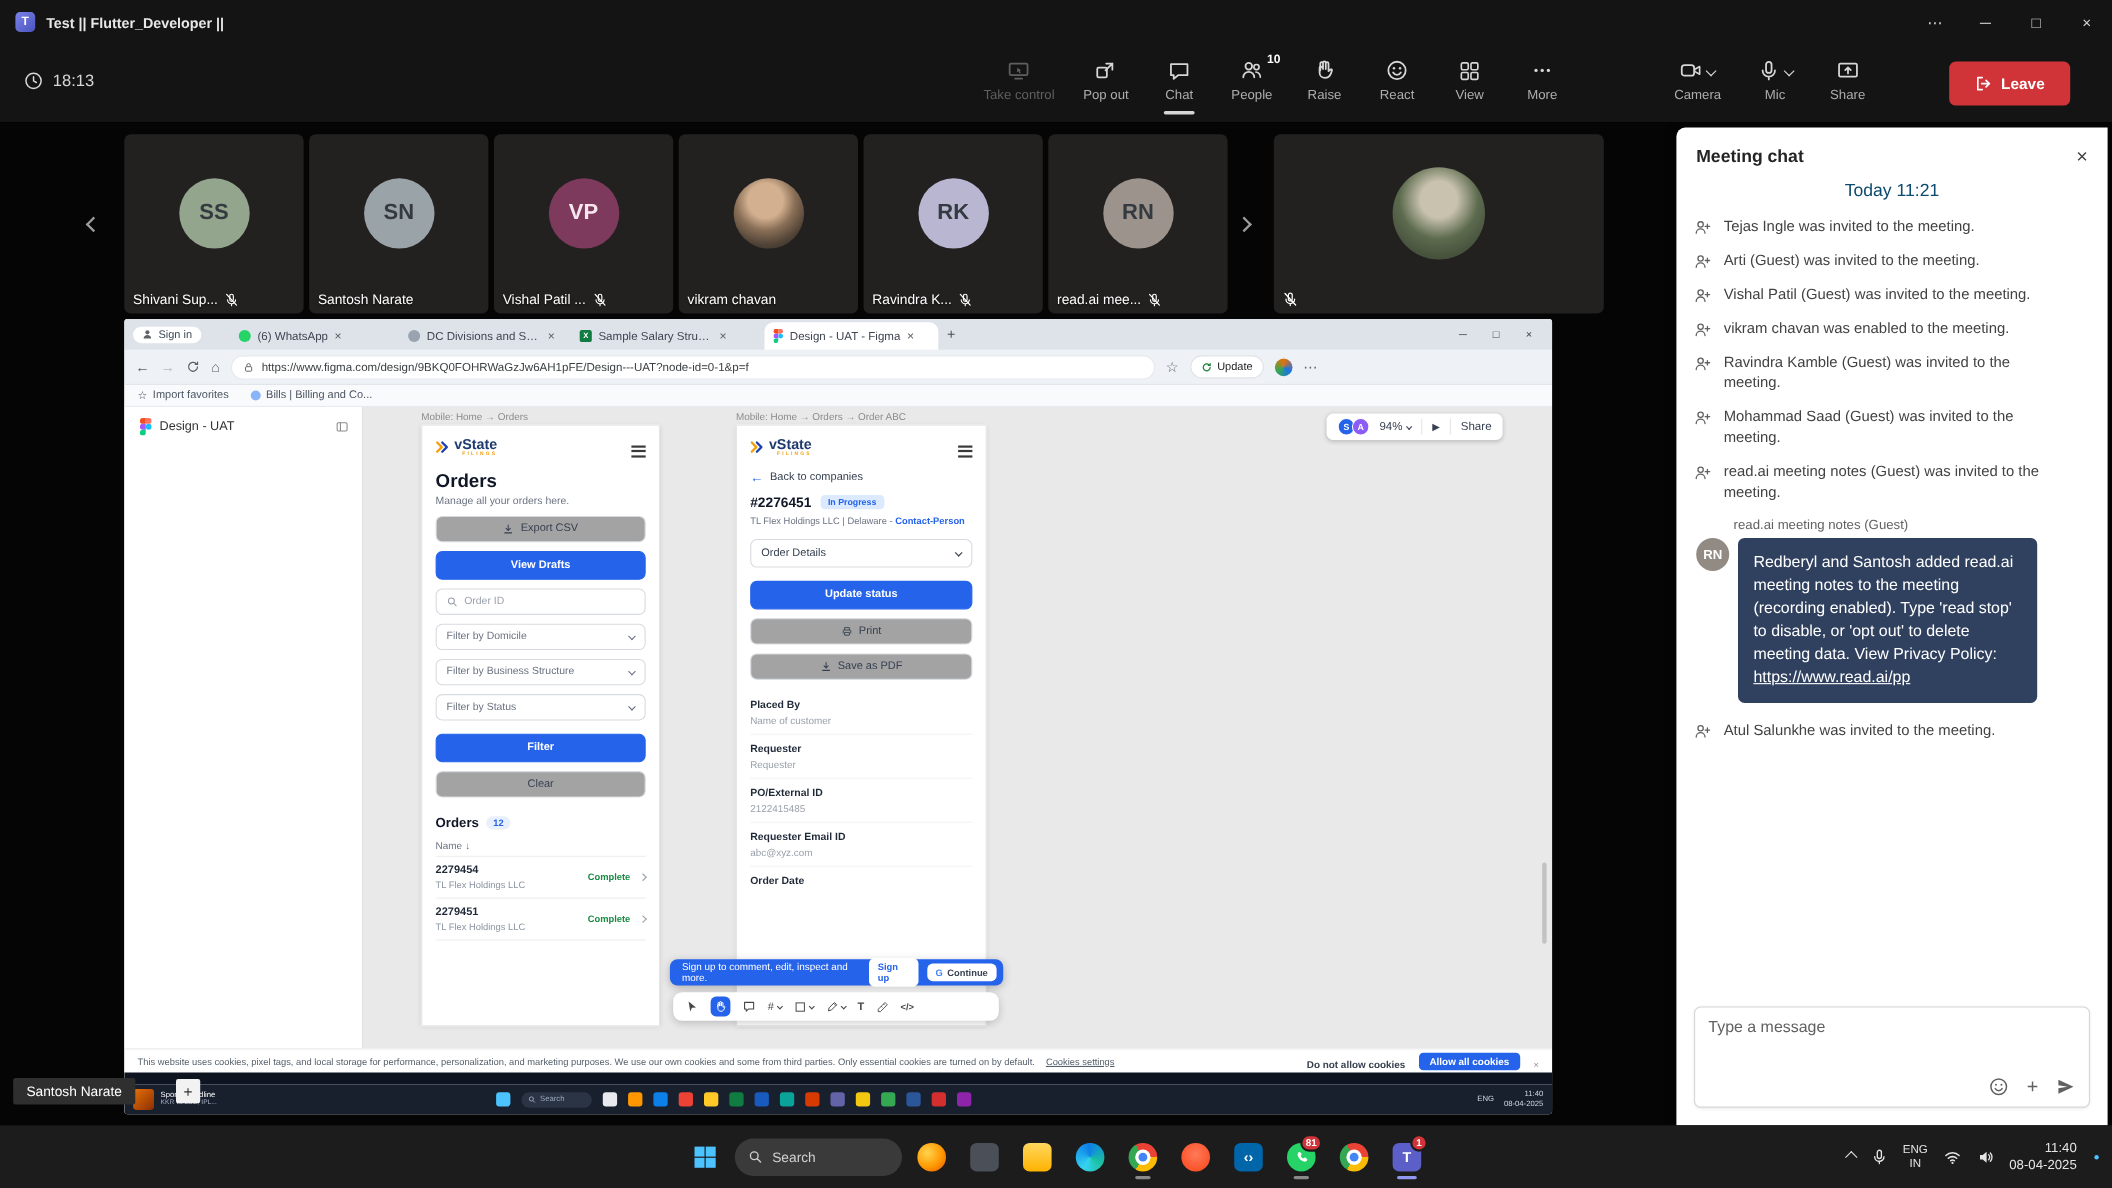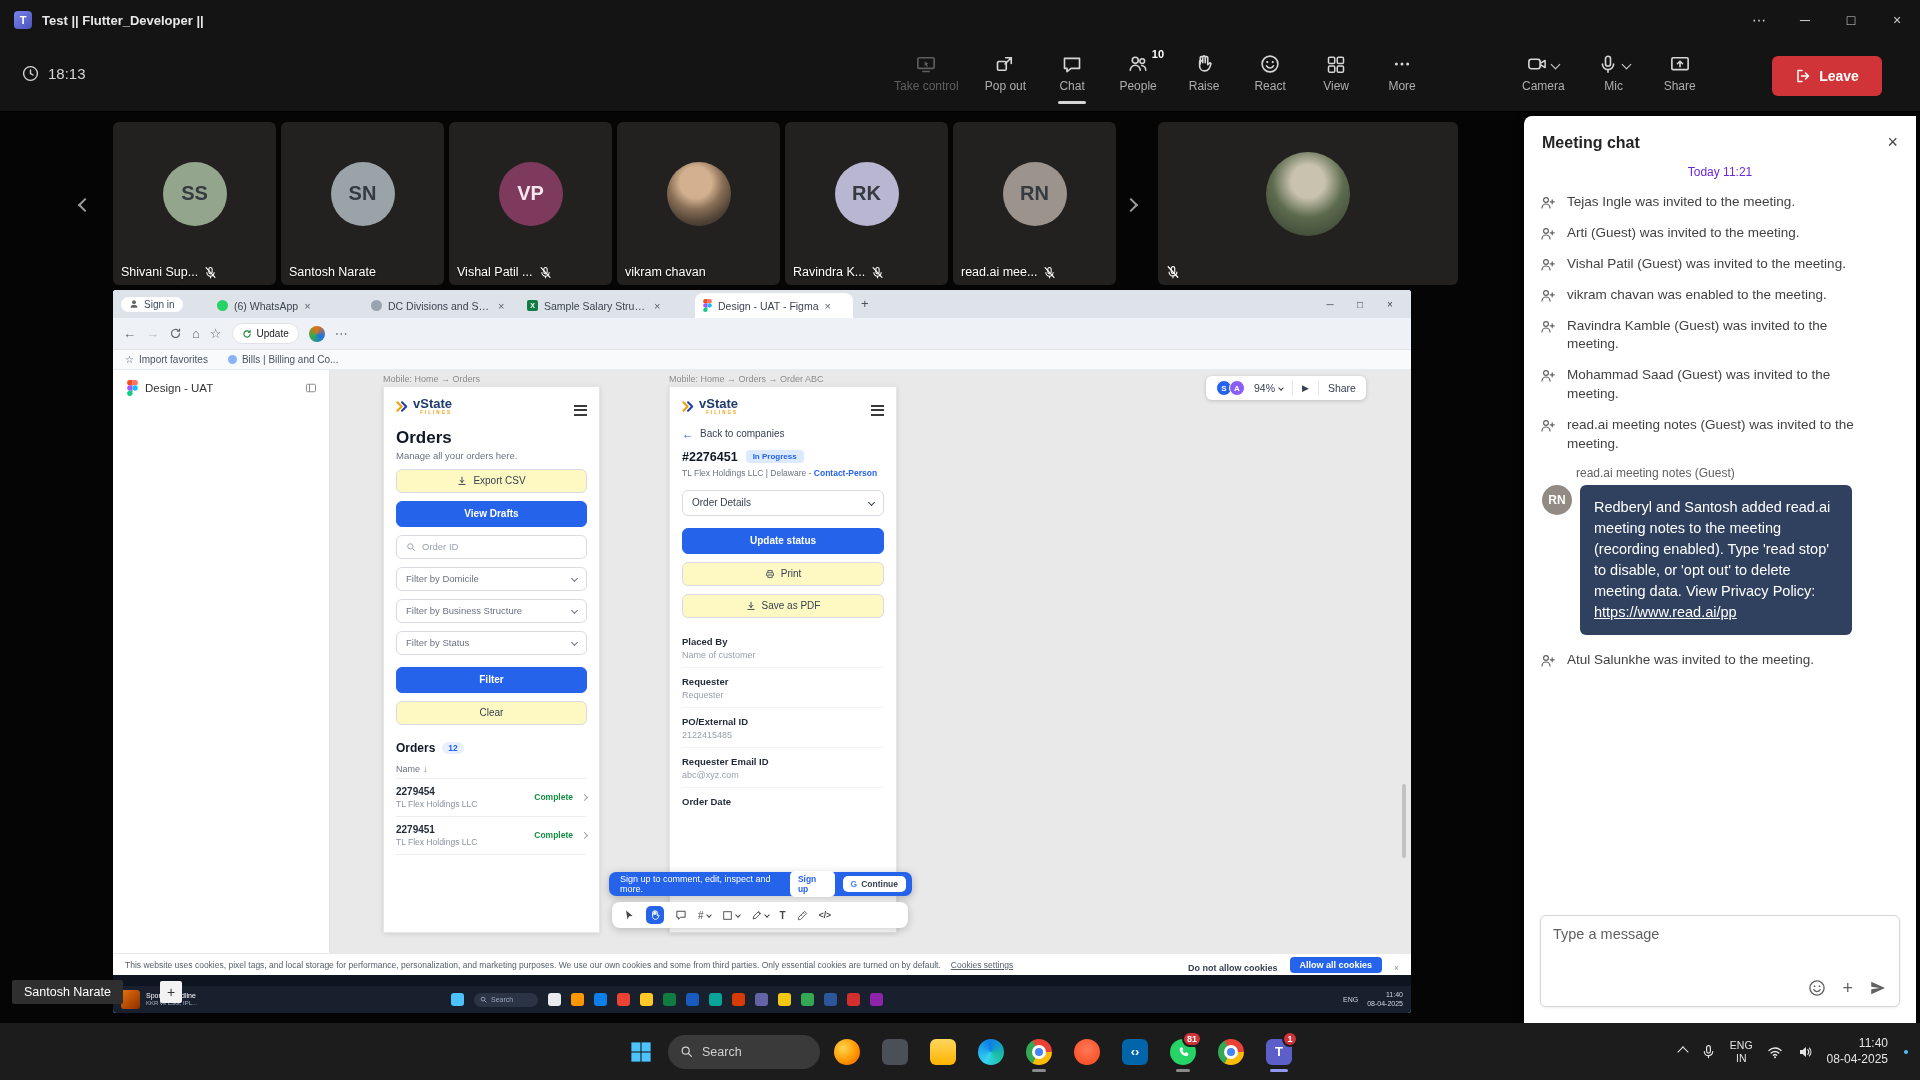--- a/index.html
+++ b/index.html
@@ -69,21 +69,21 @@
   .flabel{position:absolute;top:4px;font-size:9px;color:#8b8b8b}
   .mframe{position:absolute;top:16px;height:547px;background:#fff;border:1px solid #e6e6e6;box-shadow:0 1px 5px rgba(0,0,0,.10);overflow:hidden;padding:10px 12px}
   .vlogo{display:flex;align-items:flex-end;justify-content:space-between}
   .vl-l{display:flex;align-items:center;gap:4px}
   .vl-t{line-height:1}
   .vl-name{font-size:13px;font-weight:800;color:#1e3a6e}
   .vl-sub{font-size:4.5px;letter-spacing:2px;color:#f59e0b;font-weight:700;text-align:right;margin-top:1px}
   .burger{width:13px;height:11px;background:linear-gradient(#3a3a3a,#3a3a3a) 0 0/100% 2px no-repeat,linear-gradient(#3a3a3a,#3a3a3a) 0 4.5px/100% 2px no-repeat,linear-gradient(#3a3a3a,#3a3a3a) 0 9px/100% 2px no-repeat}
   .fh1{font-size:17px;font-weight:700;color:#101828;margin-top:12px}
   .fsub{font-size:9.5px;color:#6b7280;margin-top:2px}
-  .btn{height:24px;border:1px solid #d7dbe0;border-radius:6px;display:flex;align-items:center;justify-content:center;gap:6px;font-size:10px;color:#374151;margin-top:8px;background:#fef9c3}
+  .btn{height:24px;border:1px solid #d7dbe0;border-radius:6px;display:flex;align-items:center;justify-content:center;gap:6px;font-size:10px;color:#374151;margin-top:8px;background:#a3a3a3}
   .btn.primary{background:var(--accent,#2563eb);border-color:var(--accent,#2563eb);color:#fff;height:26px;font-weight:700}
   .inp{height:24px;border:1px solid #d7dbe0;border-radius:6px;display:flex;align-items:center;gap:6px;padding:0 9px;font-size:9.5px;color:#9aa1ab;margin-top:8px}
   .inp.sel{justify-content:space-between;color:#6b7280}
   .ordhead{display:flex;align-items:center;gap:7px;margin-top:16px}
   .ordhead .h{font-size:12px;font-weight:700;color:#101828}
   .cnt{background:#e8effd;color:var(--accent,#2563eb);font-size:8.5px;padding:1px 6px;border-radius:8px;font-weight:700}
   .namecol{display:flex;align-items:center;gap:3px;font-size:9px;color:#6b7280;margin:9px 0 4px}
   .orow{display:flex;justify-content:space-between;align-items:center;border-top:1px solid #eceef1;padding:7px 0}
   .oid{font-size:10px;font-weight:600;color:#1f2937}
   .ocomp{font-size:8.5px;color:#8b93a1;margin-top:2px}
@@ -127,21 +127,21 @@
   .itb-tray{margin-left:auto;display:flex;align-items:center;gap:9px;font-size:7px}
   .itb-dt{text-align:right;line-height:1.25}
   .pres{position:absolute;left:12px;top:980px;height:24px;background:#2f2f2f;color:#fff;display:flex;align-items:center;padding:0 12px;font-size:12.5px;border-radius:2px;z-index:15}
   .plus-tile{position:absolute;left:160px;top:981px;width:22px;height:22px;background:#f2f2f2;color:#333;display:flex;align-items:center;justify-content:center;font-size:14px;border-radius:2px;z-index:15}
 
   
   .chat{position:absolute;left:1524px;top:116px;width:392px;height:907px;background:#fff;border-radius:8px 0 0 0;display:flex;flex-direction:column;z-index:6;box-shadow:-2px 0 8px rgba(0,0,0,.35)}
   .chd{display:flex;align-items:center;justify-content:space-between;padding:16px 18px 10px}
   .chd .t{font-size:16px;font-weight:700;color:#242424}
   .chd .x{font-size:18px;color:#424242}
-  .cdate{text-align:center;font-size:12px;color:#6d28d9;margin:2px 0 14px}
+  .cdate{text-align:center;font-size:16px;color:#0c4a6e;margin:2px 0 14px}
   .cev{padding:0 18px 0 16px;flex:1;overflow:hidden}
   .ev{display:flex;gap:11px;margin-bottom:12px;align-items:flex-start}
   .ev svg{flex:0 0 auto;margin-top:2px;color:#616161}
   .ev .t{font-size:13.5px;color:#424242;line-height:1.4;max-width:300px}
   .csender{font-size:12px;color:#616161;margin:10px 0 5px 36px}
   .cmsg{display:flex;gap:8px;align-items:flex-start}
   .cavat{width:30px;height:30px;border-radius:50%;background:#928b84;color:#fff;font-size:12px;font-weight:700;display:flex;align-items:center;justify-content:center;flex:0 0 auto;margin-left:2px}
   .bub{background:var(--bubble,#30405f);color:#fff;border-radius:6px;padding:12px 14px;font-size:14.5px;line-height:1.45;max-width:272px}
   .bub .lnk{text-decoration:underline}
   .postev{margin-top:16px}
@@ -418,20 +418,27 @@
     </div>
   </div>
 
   <div class="bab">
     <span class="navg">←</span>
     <span class="navg" style="color:#b7bcc4">→</span>
     <svg width="13" height="13" viewBox="0 0 16 16">
         <path d="M13 8a5 5 0 11-1.6-3.7M13 2.6V5.2h-2.6" fill="none" stroke="currentColor" stroke-width="1.4" stroke-linecap="round"></path>
       </svg>
     <span class="navg">⌂</span>
+    <div class="url">
+      <svg width="10" height="10" viewBox="0 0 16 16">
+          <rect x="3.5" y="7" width="9" height="6.5" rx="1.5" fill="none" stroke="#5f6368" stroke-width="1.4"></rect>
+          <path d="M5.5 7V5a2.5 2.5 0 015 0v2" fill="none" stroke="#5f6368" stroke-width="1.4"></path>
+        </svg>
+      <input readonly="" value="https://www.figma.com/design/9BKQ0FOHRWaGzJw6AH1pFE/Design---UAT?node-id=0-1&amp;p=f" style="">
+    </div>
     <span class="navg">☆</span>
     <div class="updpill">
       <svg width="10" height="10" viewBox="0 0 16 16">
           <path d="M13 8a5 5 0 11-1.6-3.7M13 2.6V5.2h-2.6" fill="none" stroke="#188038" stroke-width="1.8" stroke-linecap="round"></path>
         </svg>
       <span>Update</span>
     </div>
     <div class="profcirc"></div>
     <span class="navg">⋯</span>
   </div>

